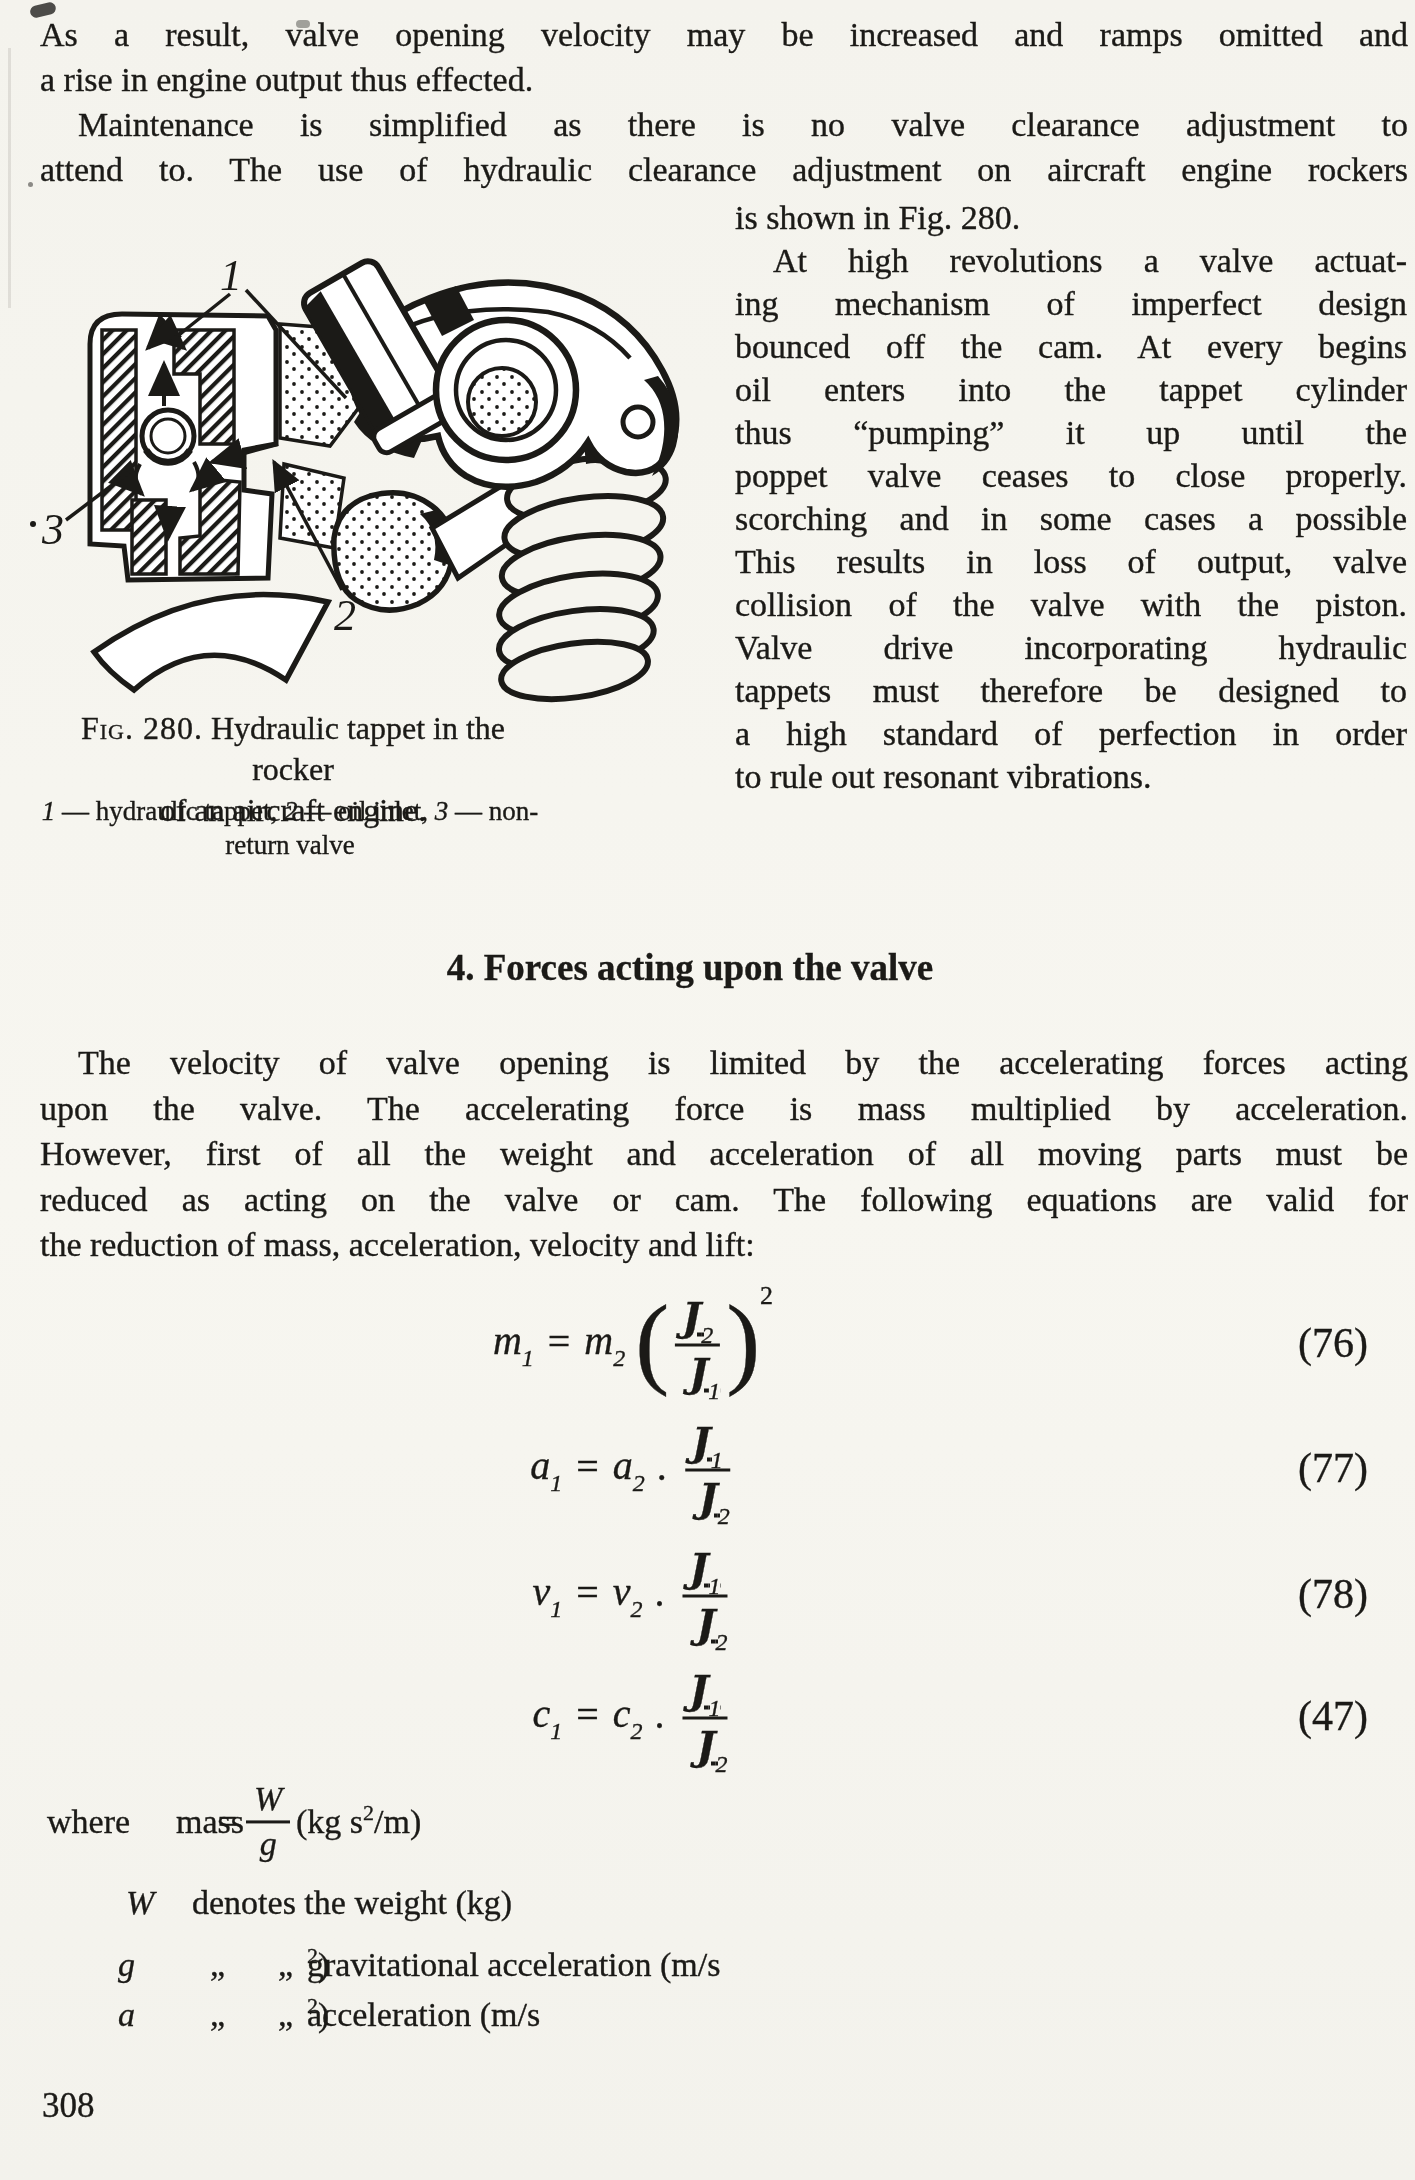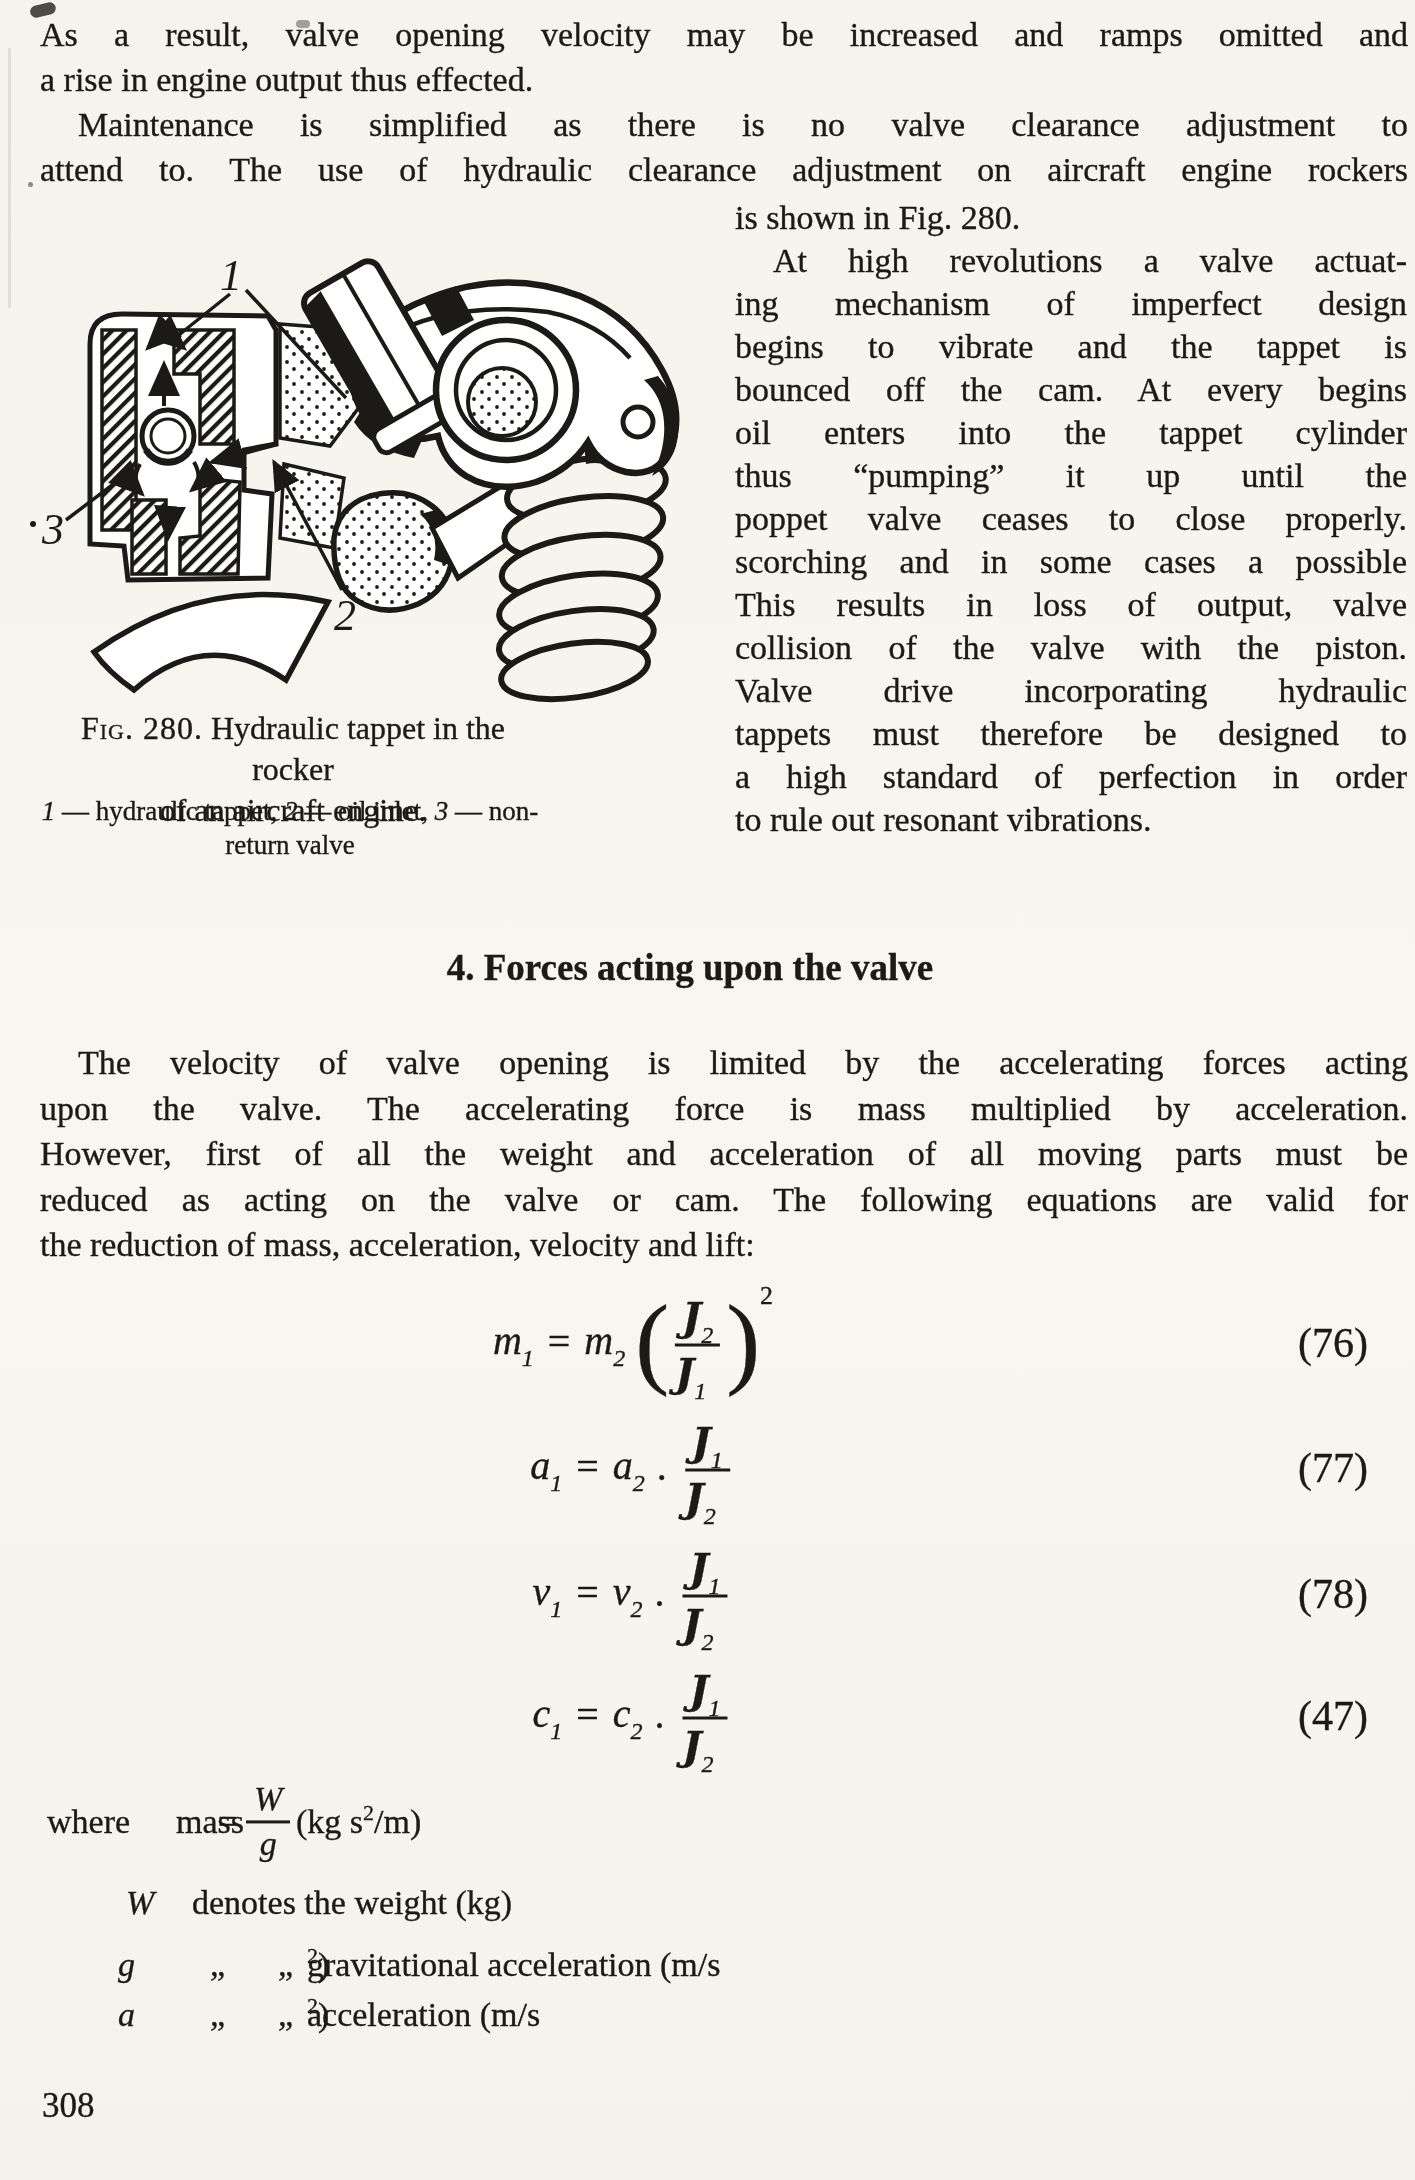--- a/index.html
+++ b/index.html
@@ -27,21 +27,21 @@
           font-weight:bold;font-size:37px;}
   #body-block{position:absolute;left:40px;top:1040px;width:1368px;}
   #body-block .line{line-height:45.5px;}
 
   .equation{position:absolute;left:0;width:1415px;height:0;}
   .eq-main{position:absolute;left:633px;top:0;transform:translate(-50%,-50%);
            white-space:nowrap;font-size:40px;}
   .var{font-style:italic;}
   .eq-main sub{font-size:24px;font-style:italic;vertical-align:-12px;line-height:0;}
   .eqsign{margin:0 14px;}
-  .frac{display:inline-block;vertical-align:middle;text-align:left;margin:16px 6px;line-height:1.15;}
+  .frac{display:inline-block;vertical-align:middle;text-align:right;margin:16px 6px;line-height:1.15;text-decoration:underline;}
   .frac .fnum{display:block;border-bottom:3px solid #1b1a17;padding:0 7px 3px;}
   .frac .fden{display:block;padding-top:3px;}
   .sj{font-family:"DejaVu Serif","Liberation Serif",serif;font-style:italic;font-weight:700;}
   .paren{font-size:102px;font-weight:400;vertical-align:middle;line-height:0;
          display:inline-block;transform:translateY(-5px);}
   .exp{font-size:26px;vertical-align:50px;line-height:0;}
   .mdot{margin:0 12px;}
   .eq-number{position:absolute;left:1298px;top:0;transform:translateY(-55%);font-size:42px;}
 
   #mass-line{position:absolute;left:0;top:1822px;width:1415px;height:0;font-size:34px;}
@@ -73,21 +73,20 @@
   <div class="line j">As a result, valve opening velocity may be increased and ramps omitted and</div>
   <div class="line">a rise in engine output thus effected.</div>
   <div class="line j ind">Maintenance is simplified as there is no valve clearance adjustment to</div>
   <div class="line j">attend to. The use of hydraulic clearance adjustment on aircraft engine rockers</div>
 </div>
 
 <div id="right-col">
   <div class="line">is shown in Fig. 280.</div>
   <div class="line j ind">At high revolutions a valve actuat-</div>
   <div class="line j">ing mechanism of imperfect design</div>
-  <div class="line j">begins to vibrate and the tappet is</div>
   <div class="line j">bounced off the cam. At every begins</div>
   <div class="line j">oil enters into the tappet cylinder</div>
   <div class="line j">thus “pumping” it up until the</div>
   <div class="line j">poppet valve ceases to close properly.</div>
   <div class="line j">scorching and in some cases a possible</div>
   <div class="line j">This results in loss of output, valve</div>
   <div class="line j">collision of the valve with the piston.</div>
   <div class="line j">Valve drive incorporating hydraulic</div>
   <div class="line j">tappets must therefore be designed to</div>
   <div class="line j">a high standard of perfection in order</div>

